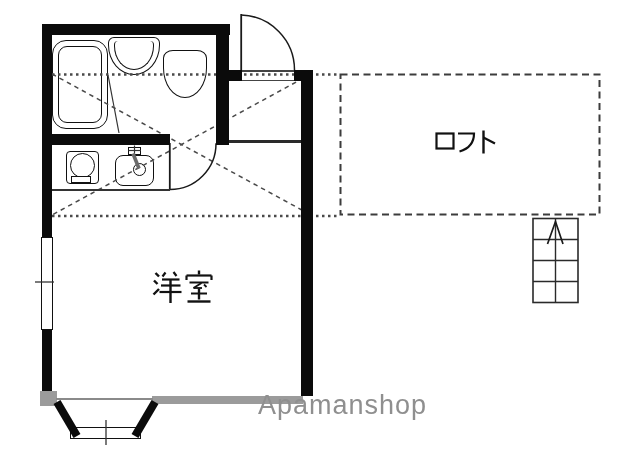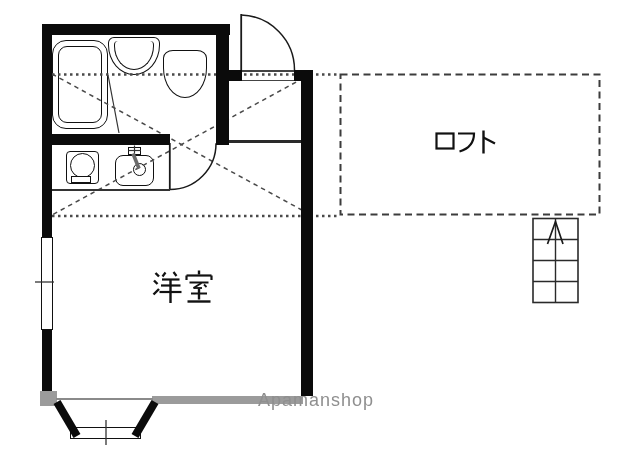--- a/index.html
+++ b/index.html
@@ -11,21 +11,21 @@
   .thinline{position:absolute;z-index:3;}
   .fixture{position:absolute;background:#ffffff;border:1.4px solid #111;z-index:1;}
   .svgmid{position:absolute;left:0;top:0;z-index:2;pointer-events:none;}
   .svgtop{position:absolute;left:0;top:0;z-index:4;pointer-events:none;}
   .window{position:absolute;background:#ffffff;border:1.2px solid #111;z-index:4;}
   .label{position:absolute;z-index:5;}
   .bound-text{position:absolute;inset:0;color:transparent;overflow:hidden;
               font-family:"DejaVu Serif","Liberation Serif",serif;user-select:none;}
   .glyphs path,.glyphs rect{stroke:#111;fill:none;}
   #watermark{position:absolute;left:258px;top:390px;z-index:5;color:#8f8f8f;
-             font-size:18px;letter-spacing:1px;font-weight:400;}
+             font-size:27px;letter-spacing:1px;font-weight:400;}
 </style>
 </head>
 <body>
 
 <div id="stage">
 
   <div class="fixture" style="left:52px;top:40px;width:56px;height:89px;border-radius:14px;border-width:1.5px;"></div>
   <div class="fixture" style="left:58px;top:46px;width:44px;height:77px;border-radius:9px;border-width:1.2px;"></div>
   <div class="fixture" style="left:108px;top:37px;width:52px;height:38px;border-radius:6px 6px 26px 26px / 6px 6px 30px 30px;"></div>
   <div class="fixture" style="left:114px;top:41px;width:40px;height:29px;border-width:1.1px;border-top:none;border-radius:4px 4px 20px 20px / 4px 4px 24px 24px;"></div>

